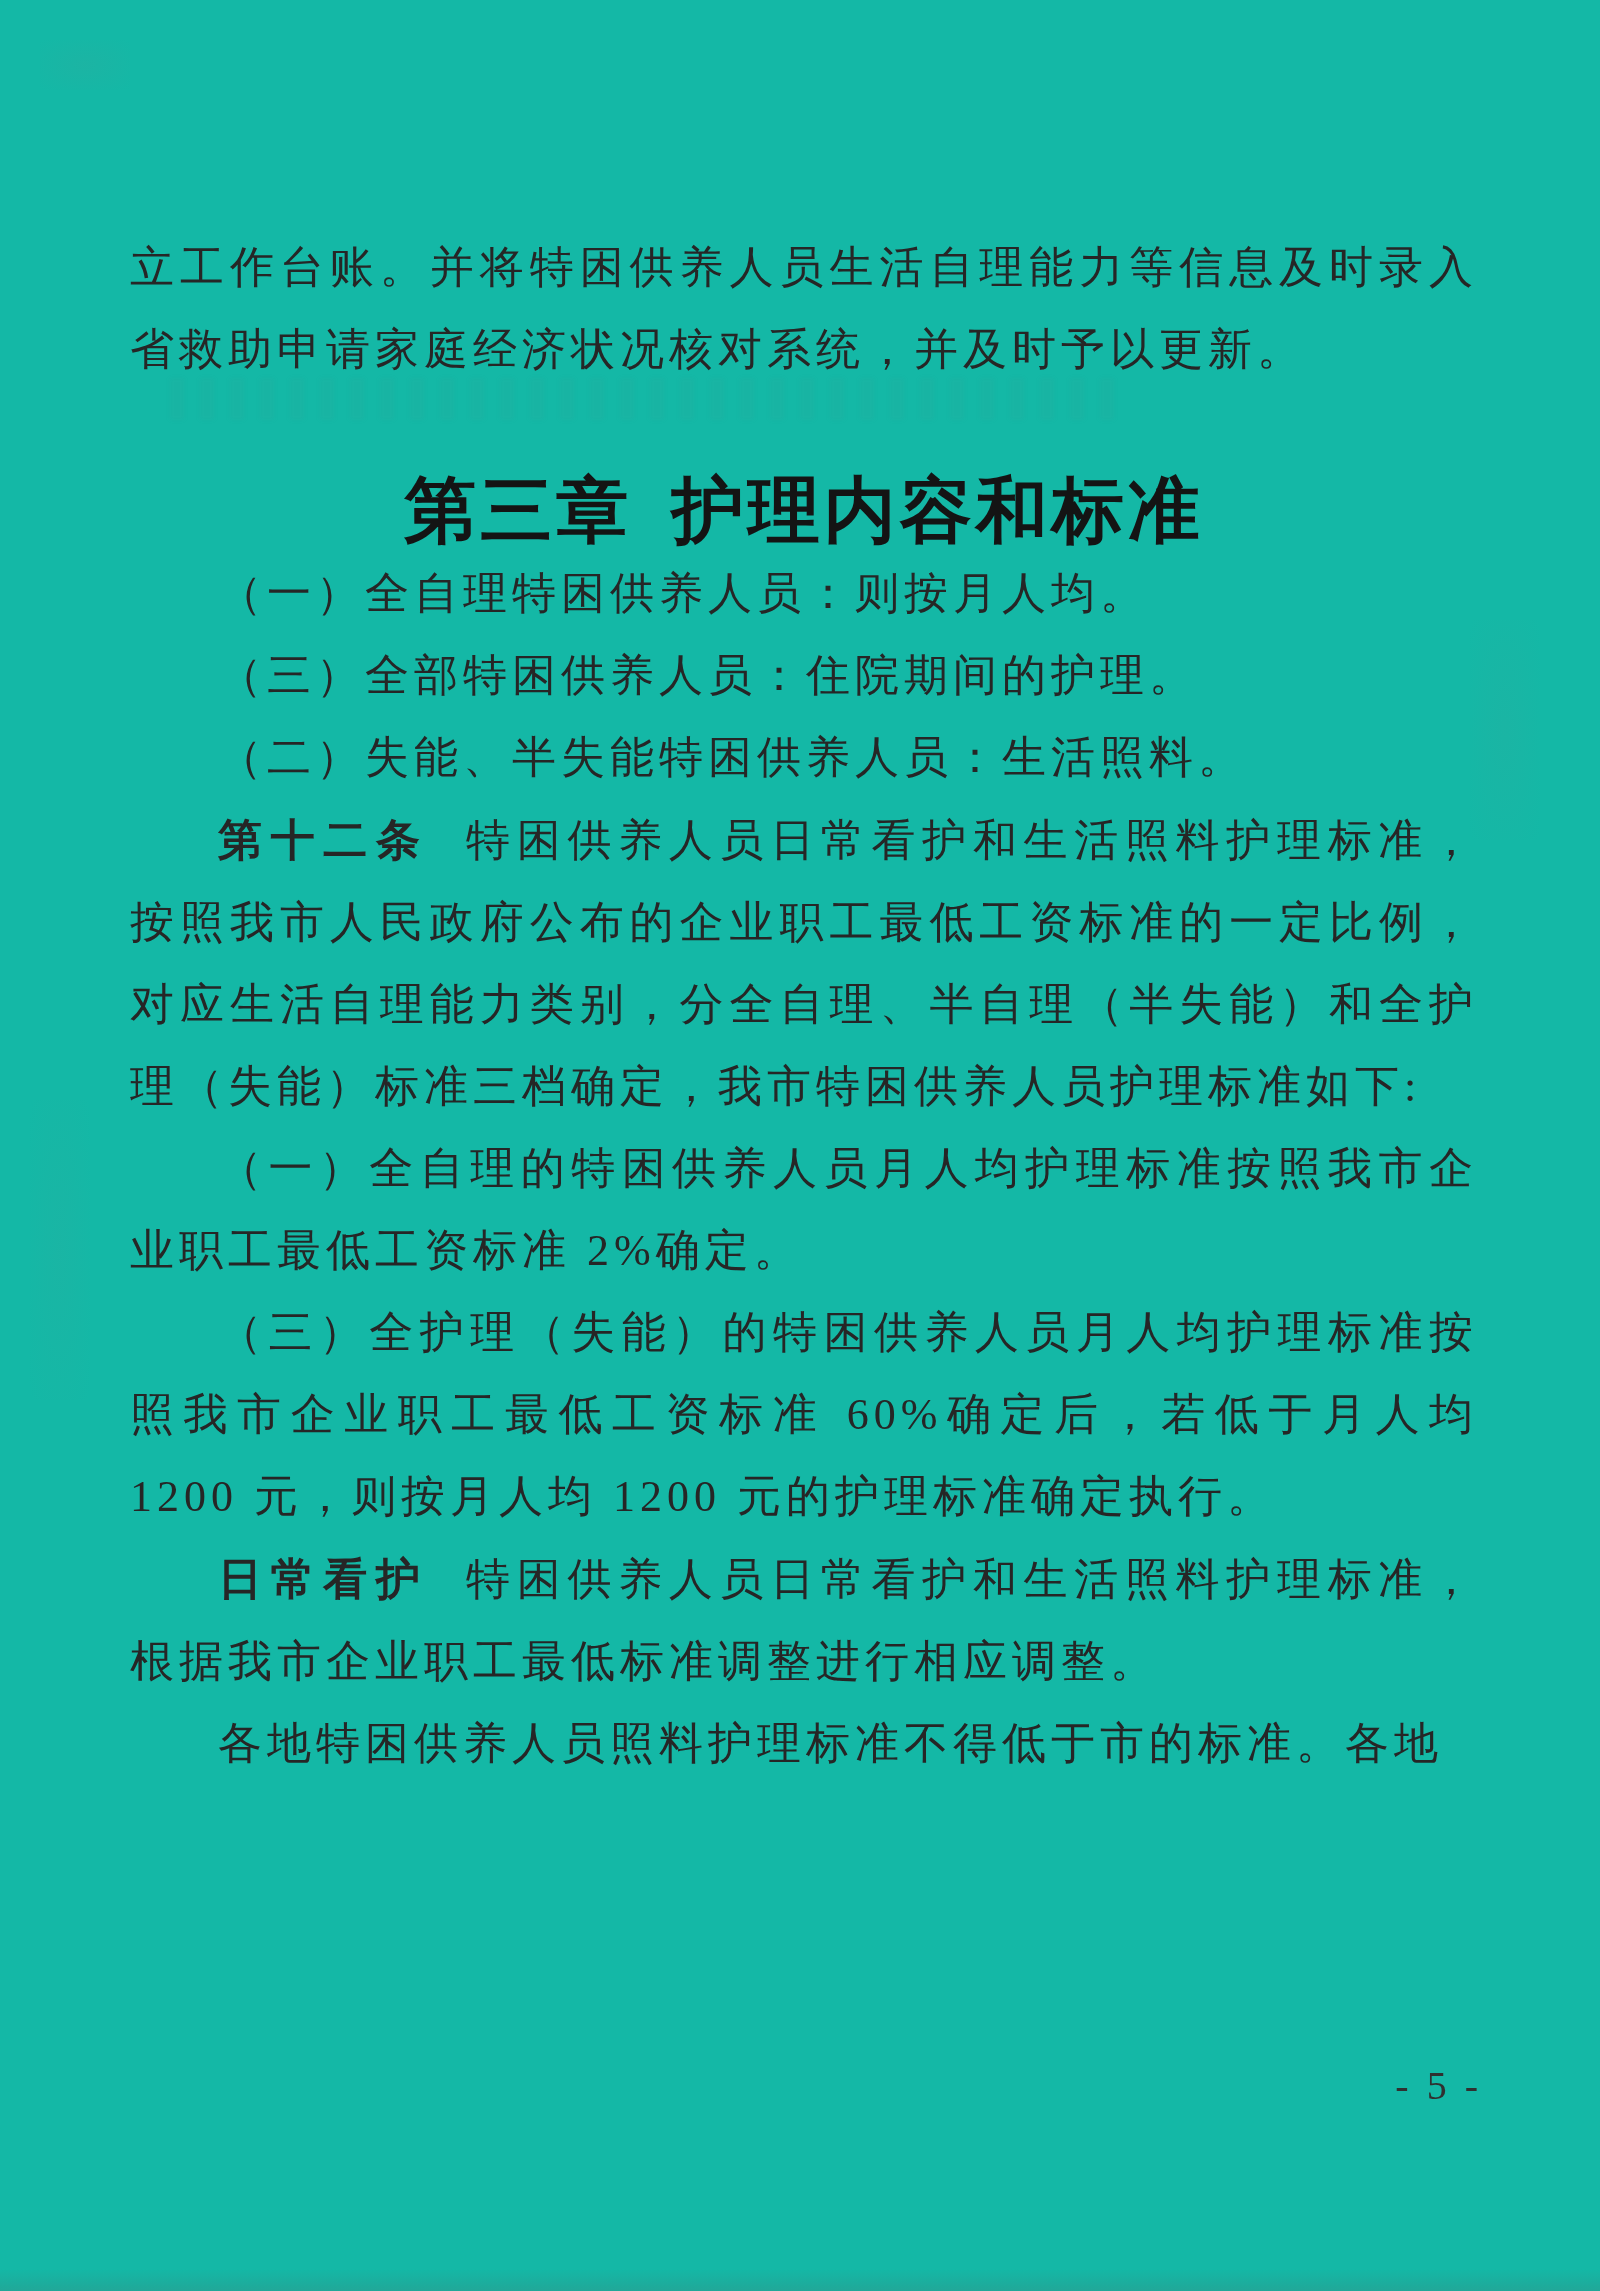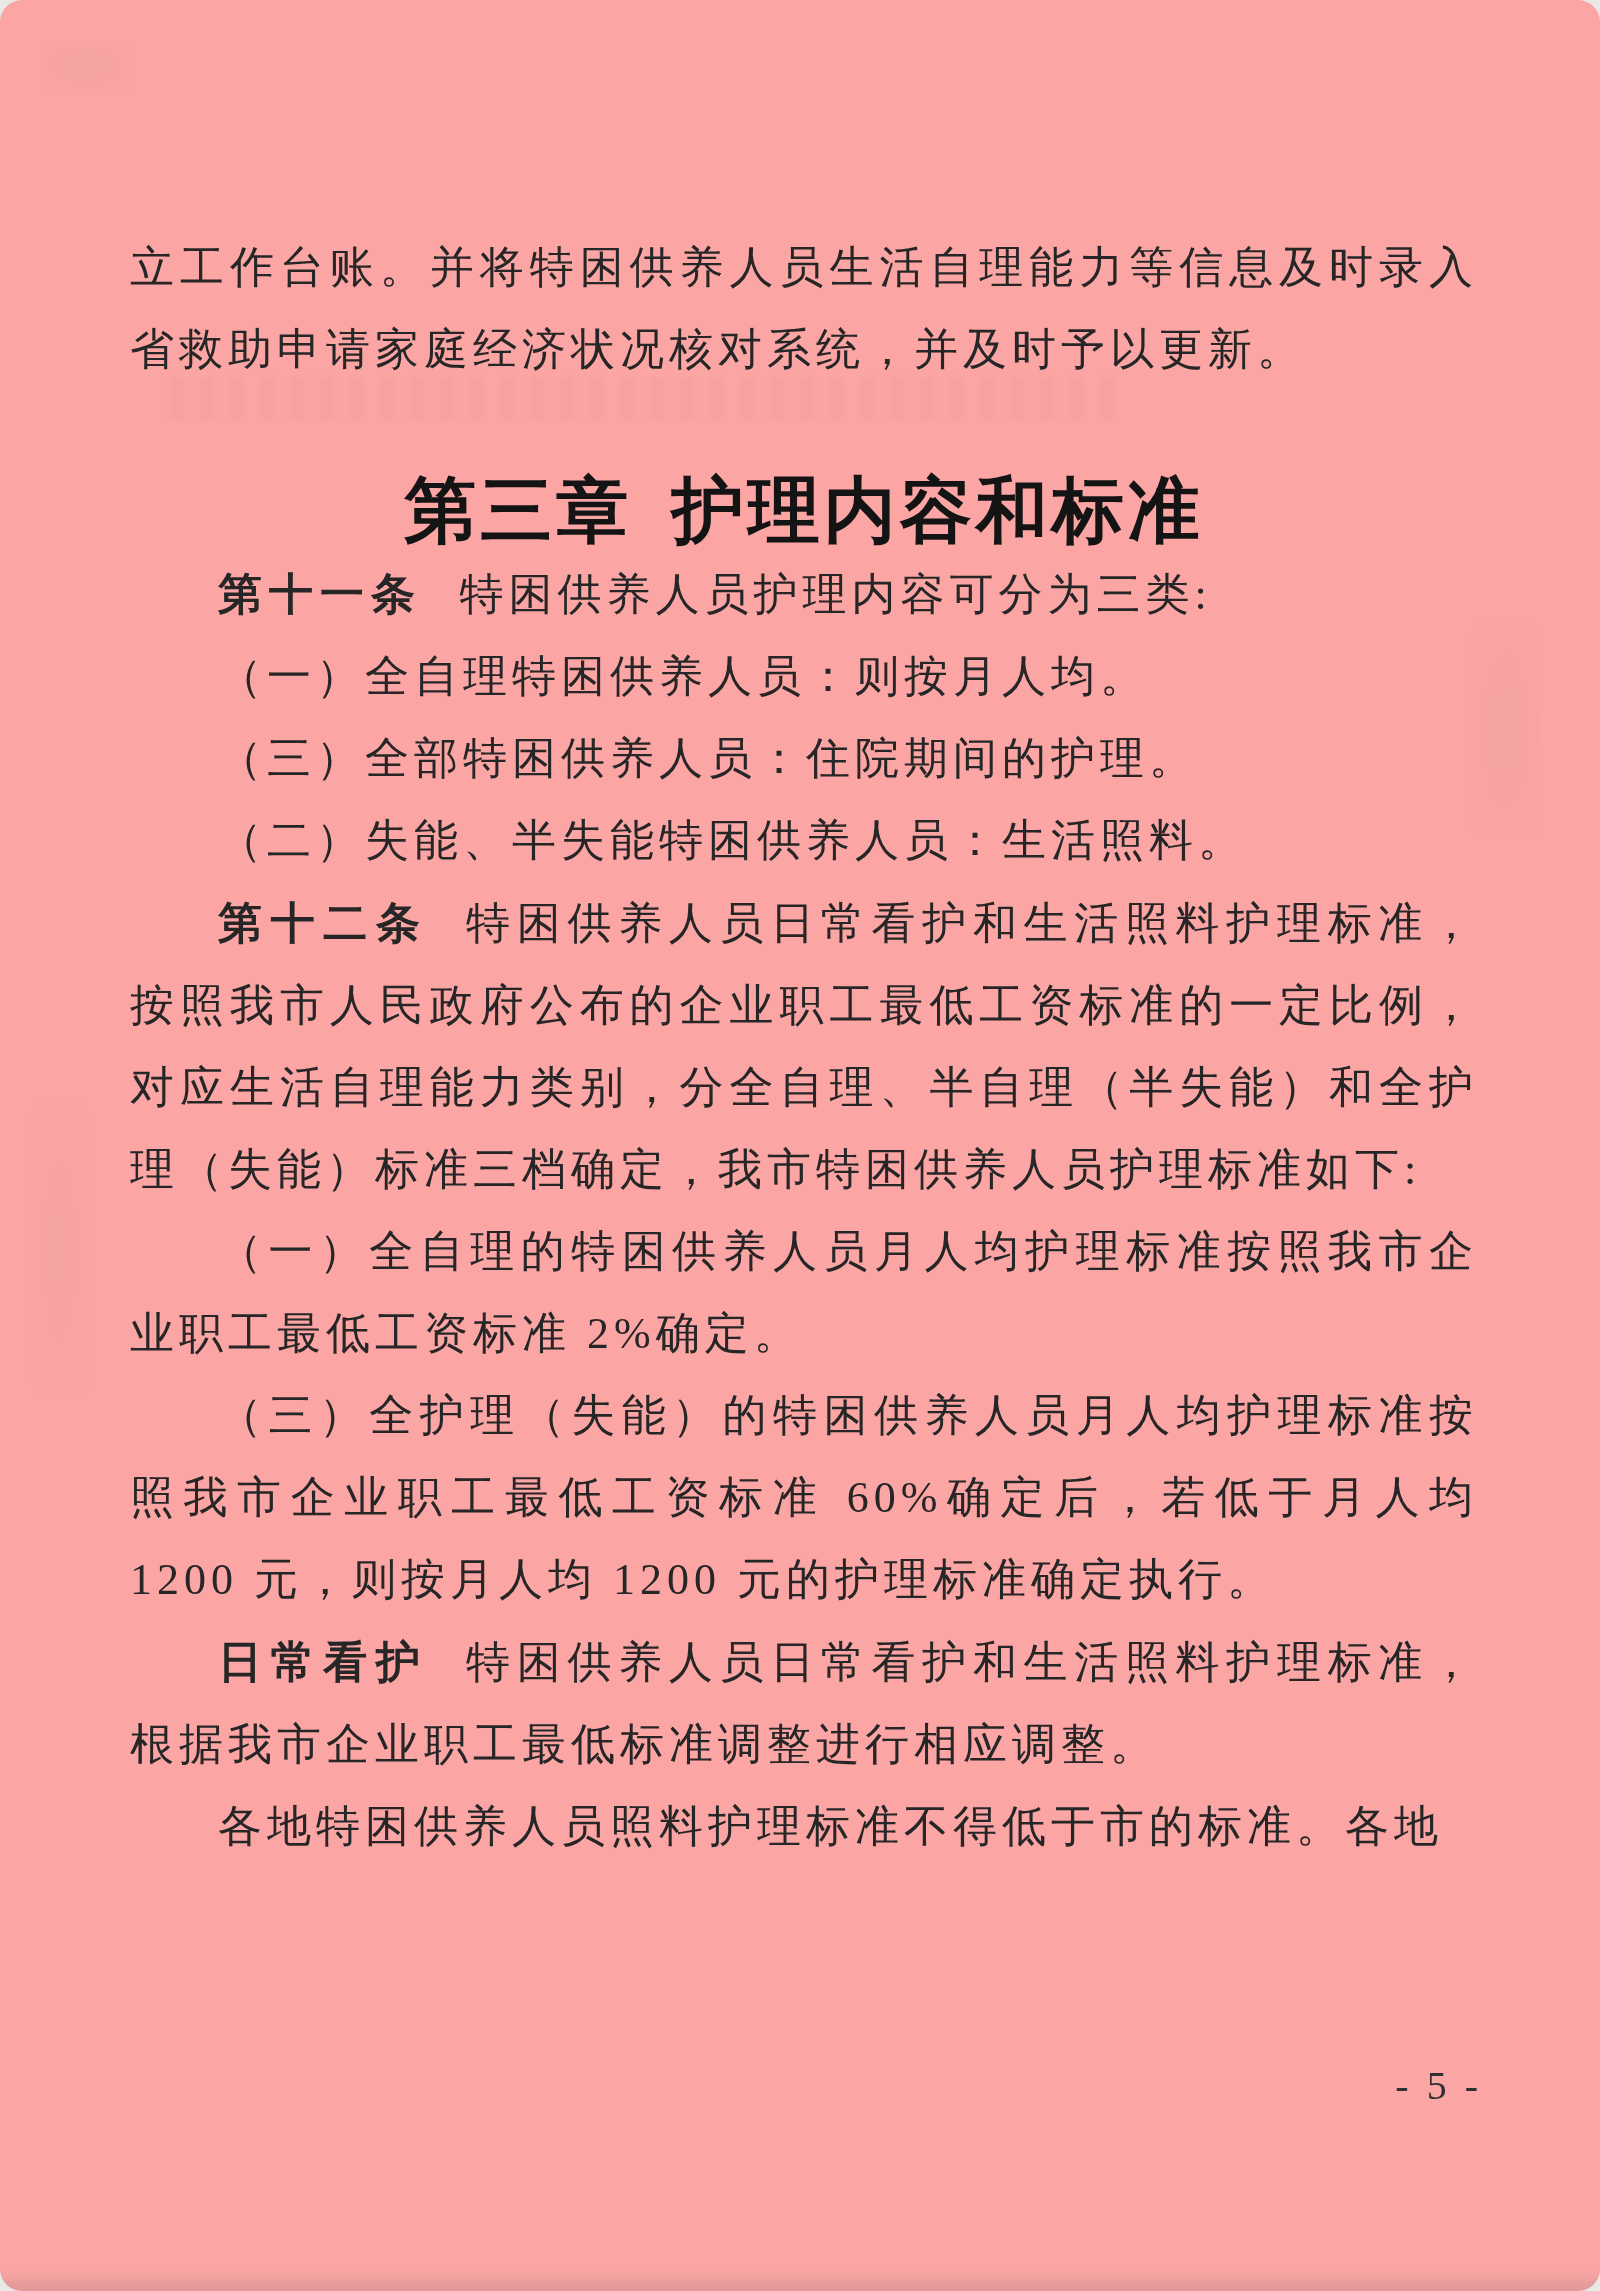--- a/index.html
+++ b/index.html
@@ -5,25 +5,24 @@
   html, body {
     margin: 0;
     padding: 0;
     background: #e8e8e6;
   }
   .page {
     position: relative;
     width: 1600px;
     height: 2291px;
     margin: 0 auto;
-    background: #fca5a5;
+    background: #14b8a6;
     overflow: hidden;
     font-family: "Liberation Serif", "DejaVu Serif", serif;
     color: #262626;
-    border-radius: 22px;
   }
   .content {
     position: absolute;
     top: 227px;
     left: 130px;
     right: 122px;
   }
   .para {
     margin: 0;
     font-size: 44px;
@@ -103,23 +102,20 @@
   <div class="content">
 
     <p class="para no-indent">
       <span>立工作台账。并将特困供养人员生活自理能力等信息及时录入省救助申请家庭经济状况核对系统，并及时予以更新。</span>
     </p>
 
     <h2 class="chapter-heading">
       <span class="chapter-num">第三章</span><span>护理内容和标准</span>
     </h2>
 
-    <p class="para">
-      <span class="lead">第十一条</span><span>特困供养人员护理内容可分为三类:</span>
-    </p>
 
     <p class="para">
       <span>（一）全自理特困供养人员：则按月人均。</span>
     </p>
 
     <p class="para">
       <span>（三）全部特困供养人员：住院期间的护理。</span>
     </p>
 
     <p class="para">

